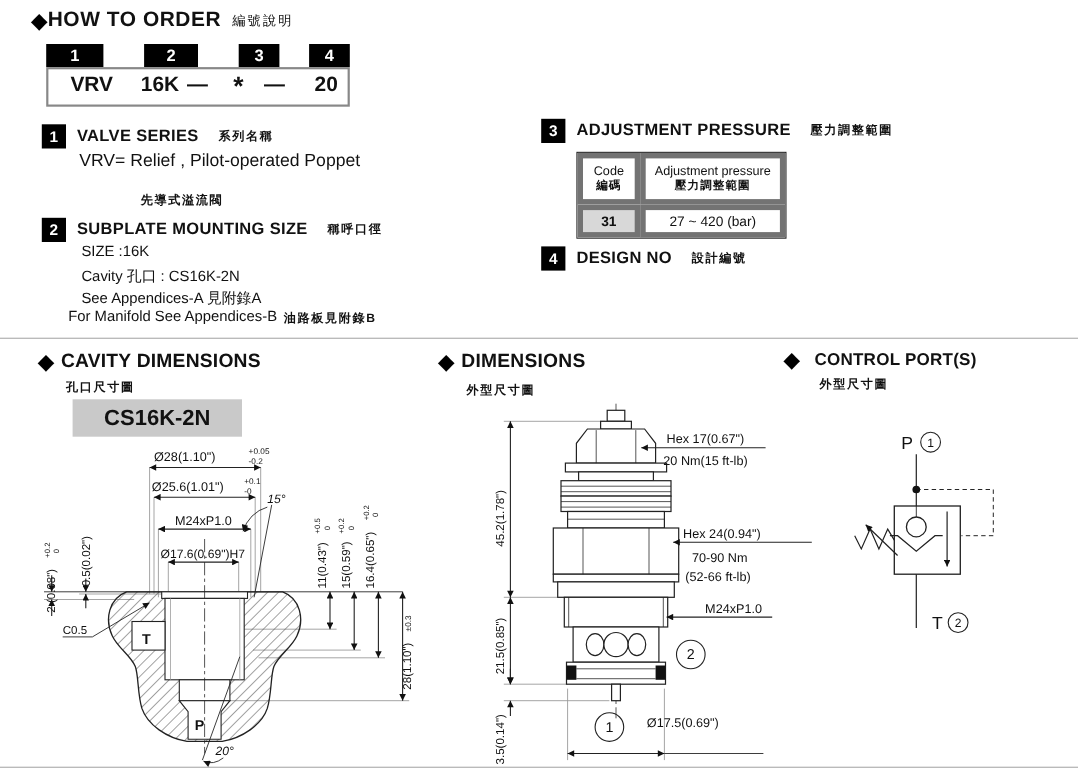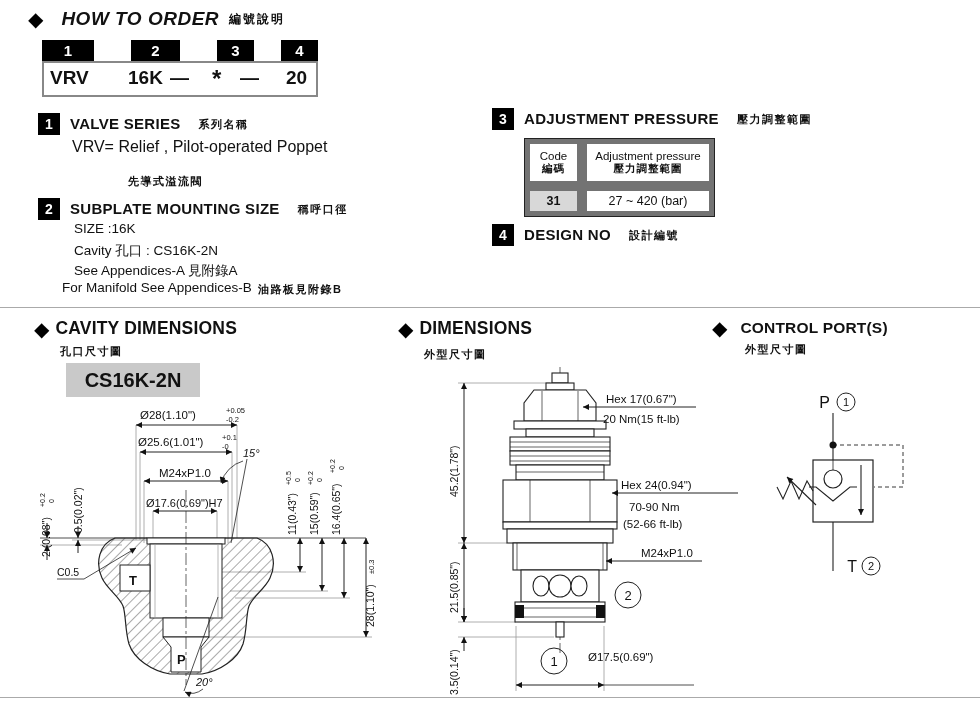--- a/index.html
+++ b/index.html
@@ -1,21 +1,21 @@
 <!DOCTYPE html>
 <html><head>
 <meta charset="utf-8">
 <style>
   html,body{margin:0;padding:0;background:#fff;}
   .page{position:relative;width:980px;height:703px;background:#fff;overflow:hidden;
         font-family:"Liberation Sans","DejaVu Sans",sans-serif;color:#111;}
   .abs{position:absolute;}
   .diamond{font-size:20px;line-height:1;color:#000;}
   .h1{font-size:19px;font-weight:bold;letter-spacing:.5px;}
-  .h1zh{font-size:12px;font-weight:bold;letter-spacing:2px;margin-left:10px;}
+  .h1zh{font-size:12px;font-weight:normal;letter-spacing:2px;margin-left:10px;}
   .sechead{display:flex;align-items:flex-start;gap:10px;}
   .numbox{display:inline-flex;width:22px;height:22px;background:#000;color:#fff;
           font-weight:bold;font-size:14px;align-items:center;justify-content:center;flex:0 0 auto;}
   .sectitle{font-size:15px;font-weight:bold;letter-spacing:.3px;line-height:22px;}
   .seczh{font-size:11px;font-weight:bold;letter-spacing:1.5px;line-height:22px;margin-left:8px;}
   .bodyline{font-size:13.5px;}
   .zhsmall{font-size:11px;font-weight:bold;letter-spacing:1.5px;}
   .divider{height:1px;background:#aaa;left:0;width:980px;}
   .poscell{position:absolute;top:0;height:21px;background:#000;color:#fff;
            display:flex;align-items:center;justify-content:center;font-weight:bold;font-size:15px;}
@@ -43,33 +43,33 @@
         <path d="M0,0 L10,5 L0,10 z" fill="#111"></path>
       </marker>
       <pattern id="hatch" width="7" height="7" patternTransform="rotate(45)" patternUnits="userSpaceOnUse">
         <line x1="0" y1="0" x2="0" y2="7" stroke="#555" stroke-width="1"></line>
       </pattern>
     </defs>
   </svg>
 
   <div class="abs" style="left:28px;top:8px;display:flex;align-items:center;">
     <span class="diamond">◆</span>
-    <span class="h1" style="margin-left:18px;font-style:italic;">HOW TO ORDER</span>
+    <span class="h1" style="margin-left:0;">HOW TO ORDER</span>
     <span class="h1zh">編號說明</span>
   </div>
 
   <div class="abs" style="left:42px;top:40px;width:276px;height:21px;">
     <div class="poscell" style="left:0;width:52px;">1</div>
     <div class="poscell" style="left:89px;width:49px;">2</div>
     <div class="poscell" style="left:175px;width:37px;">3</div>
     <div class="poscell" style="left:239px;width:37px;">4</div>
   </div>
 
   <div class="abs coderow" style="left:42px;top:61px;width:272px;height:32px;">
-    <span class="codetext" style="left:6px;">VRV</span>
+    <span class="codetext" style="left:20px;">VRV</span>
     <span class="codetext" style="left:84px;">16K</span>
     <span class="codetext" style="left:126px;">—</span>
     <span class="codetext" style="left:168px;font-size:24px;top:2px;">*</span>
     <span class="codetext" style="left:196px;">—</span>
     <span class="codetext" style="left:242px;">20</span>
   </div>
 
   <div class="abs sechead" style="left:38px;top:113px;">
     <span class="numbox">1</span>
     <span class="sectitle">VALVE SERIES</span>
@@ -114,21 +114,21 @@
   </div>
 
   <div class="abs divider" style="top:307px;"></div>
   <div class="abs divider" style="top:697px;"></div>
 
   <div class="abs" style="left:34px;top:318px;display:flex;align-items:center;">
     <span class="diamond">◆</span>
     <span class="bighead" style="margin-left:6px;text-align:center;">CAVITY DIMENSIONS</span>
   </div>
   <div class="abs zhsmall" style="left:60px;top:344px;">孔口尺寸圖</div>
-  <div class="abs modelbox" style="left:66px;top:363px;width:134px;height:34px;">CS16K-2N</div>
+  <div class="abs modelbox" style="left:66px;top:363px;width:154px;height:34px;">CS16K-2N</div>
 
   <div class="abs" style="left:398px;top:318px;display:flex;align-items:center;">
     <span class="diamond">◆</span>
     <span class="bighead" style="margin-left:6px;">DIMENSIONS</span>
   </div>
   <div class="abs zhsmall" style="left:424px;top:347px;">外型尺寸圖</div>
 
   <div class="abs" style="left:712px;top:318px;display:flex;align-items:center;">
     <span class="diamond">◆</span>
     <span class="bighead" style="margin-left:13px;font-size:15.5px;">CONTROL PORT(S)</span>

